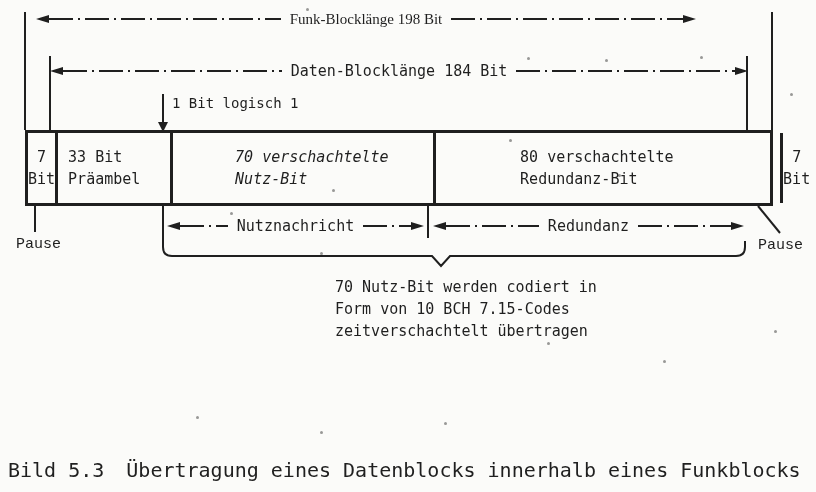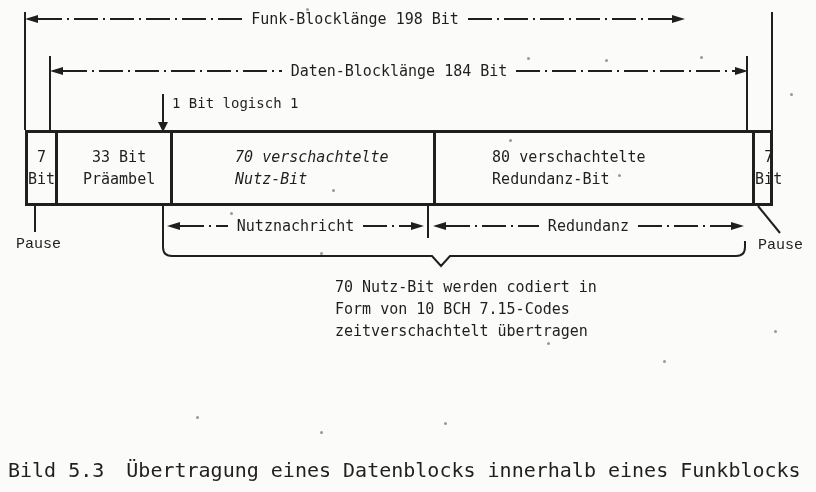--- a/index.html
+++ b/index.html
@@ -52,44 +52,44 @@
   }
   .cell{
     box-sizing:border-box;
     border-right:3px solid var(--ink);
     display:flex;flex-direction:column;justify-content:center;
     font-size:15px;line-height:22px;white-space:nowrap;
   }
   .cell:last-child{border-right:none;}
   .cell.center{align-items:center;}
   .c1{flex:0 0 25px;}
-  .c2{flex:0 0 115px;padding-left:10px;align-items:center;}
+  .c2{flex:0 0 115px;padding-left:10px;}
   .c3{flex:0 0 263px;padding-left:62px;font-style:italic;}
-  .c4{flex:0 0 319px;padding-left:56px;}
+  .c4{flex:0 0 319px;padding-left:56px;margin-left:28px;}
   .c5{flex:0 0 26px;}
   
   .pause-lbl{position:absolute;font-size:15px;white-space:nowrap;font-family:Liberation Mono, monospace;}
   .note{
     position:absolute;left:335px;top:276px;
     font-size:15px;line-height:22px;white-space:nowrap;
   }
   .caption{
     position:absolute;left:8px;top:458px;
     display:flex;gap:22px;
     font-size:20px;white-space:nowrap;
   }
   svg{position:absolute;overflow:visible;}
   .dot{position:absolute;width:3px;height:3px;border-radius:50%;background:var(--ink);opacity:.45;}
 </style>
 </head>
 <body>
 
 <div class="canvas">
 
-  <div class="dimline" style="left:25px;top:11px;width:660px;">
+  <div class="dimline" style="left:36px;top:11px;width:660px;font-family:Liberation Serif, serif;">
     <div class="ah ah-left"></div>
     <div class="shaft"></div>
     <div class="lbl">Funk-Blocklänge 198 Bit</div>
     <div class="shaft"></div>
     <div class="ah ah-right"></div>
   </div>
 
   <div class="dimline" style="left:50px;top:63px;width:698px;">
     <div class="ah ah-left"></div>
     <div class="shaft"></div>

